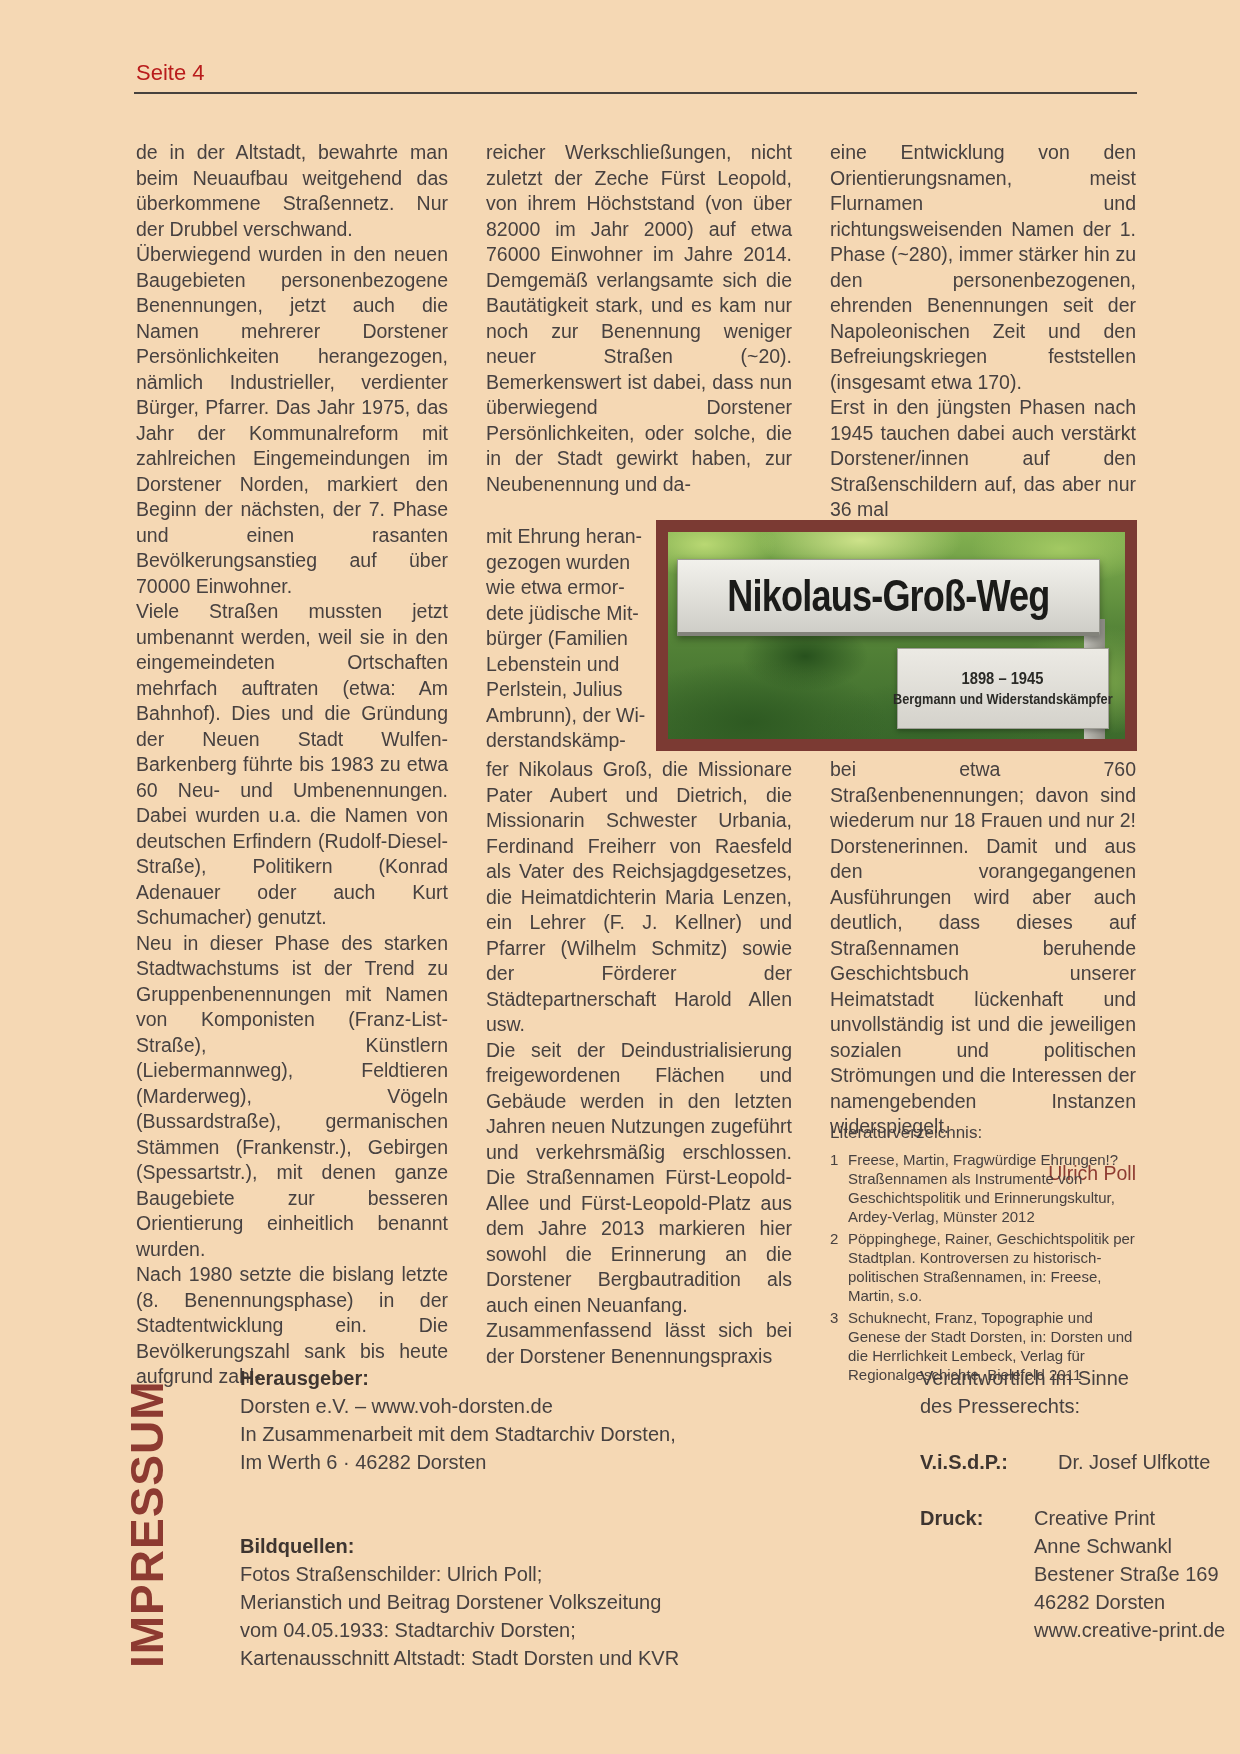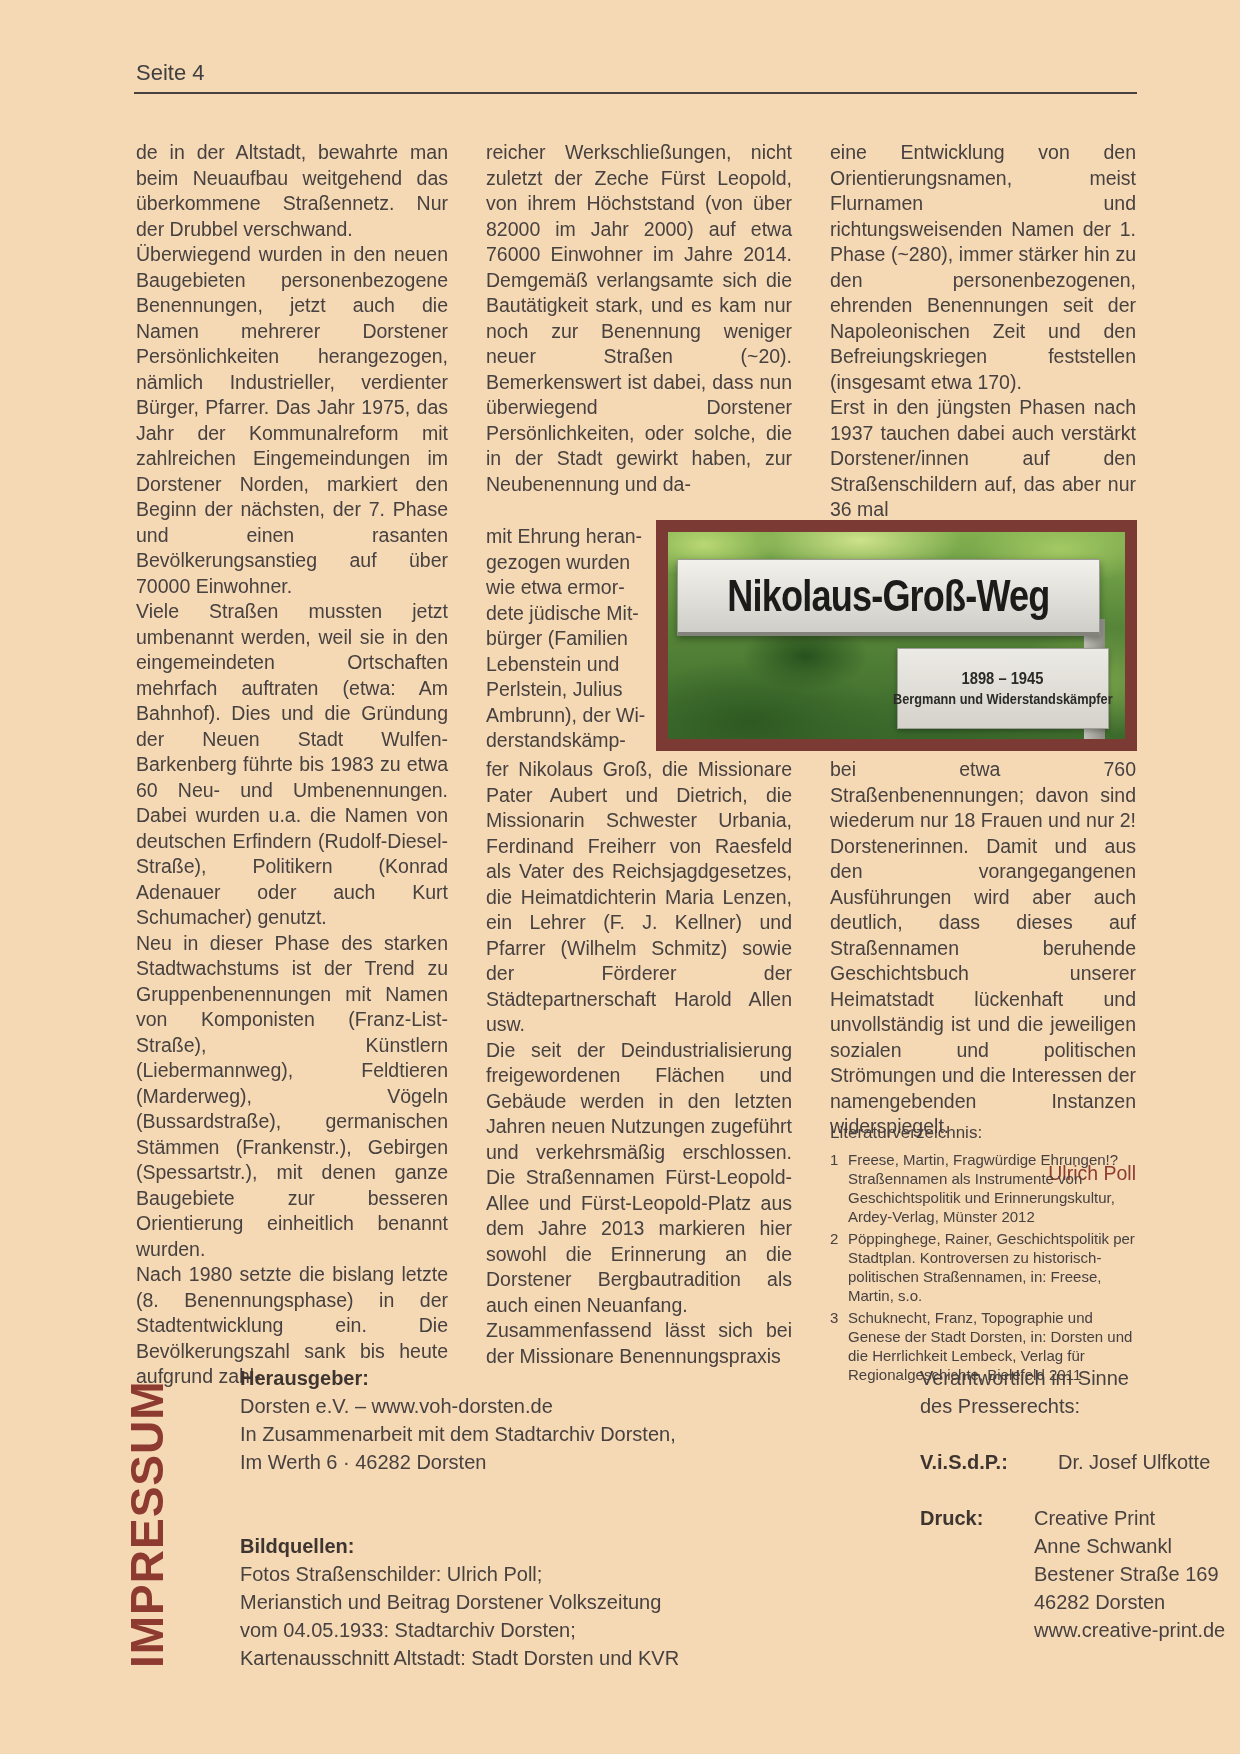--- a/index.html
+++ b/index.html
@@ -1,21 +1,21 @@
 <!DOCTYPE html>
 <html lang="de"><head>
 <meta charset="utf-8">
 <style>
   html,body{margin:0;padding:0;background:#e8e0d0;}
   .page{
     position:relative;width:1240px;height:1754px;margin:0 auto;
     background:#f5d8b4;overflow:hidden;
     font-family:"Liberation Sans",sans-serif;color:#474140;
   }
-  .page-label{position:absolute;left:136px;top:60px;font-size:22px;color:#404040;}
+  .page-label{position:absolute;left:136px;top:60px;font-size:22px;color:#b91c1c;}
   .rule{position:absolute;left:134px;top:92px;width:1003px;height:2px;background:#46413d;}
 
   .col{position:absolute;width:306px;font-size:19.5px;line-height:25.5px;text-align:justify;}
   .col p{margin:0;hyphens:auto;overflow-wrap:break-word;}
   .gap{margin-top:25px;}
   .gap-sm{margin-top:11px;}
 
   .col1{left:136px;top:140px;width:312px;}
   .col2a{left:486px;top:140px;}
   .col2wrap{left:486px;top:524px;width:162px;font-size:19.5px;line-height:25.5px;position:absolute;}
@@ -105,26 +105,26 @@
     <div class="wrap-line">bürger (Familien</div>
     <div class="wrap-line">Lebenstein und</div>
     <div class="wrap-line">Perlstein, Julius</div>
     <div class="wrap-line">Ambrunn), der Wi-</div>
     <div class="wrap-line">derstandskämp-</div>
   </div>
 
   <div class="col col2b">
     <p>fer Nikolaus Groß, die Missionare Pater Aubert und Dietrich, die Missionarin Schwester Urbania, Ferdinand Freiherr von Raesfeld als Vater des Reichsjagdgesetzes, die Heimatdichterin Maria Lenzen, ein Lehrer (F. J. Kellner) und Pfarrer (Wilhelm Schmitz) sowie der Förderer der Städtepartnerschaft Harold Allen usw.</p>
     <p class="gap-sm">Die seit der Deindustrialisierung freigewordenen Flächen und Gebäude werden in den letzten Jahren neuen Nutzungen zugeführt und verkehrsmäßig erschlossen. Die Straßennamen Fürst-Leopold-Allee und Fürst-Leopold-Platz aus dem Jahre 2013 markieren hier sowohl die Erinnerung an die Dorstener Bergbautradition als auch einen Neuanfang.</p>
-    <p class="gap-sm">Zusammenfassend lässt sich bei der Missionare Benennungspraxis</p>
+    <p class="gap-sm">Zusammenfassend lässt sich bei der Dorstener Benennungspraxis</p>
   </div>
 
   <div class="col col3a">
     <p>eine Entwicklung von den Orientierungsnamen, meist Flurnamen und richtungsweisenden Namen der 1. Phase (~280), immer stärker hin zu den personenbezogenen, ehrenden Benennungen seit der Napoleonischen Zeit und den Befreiungskriegen feststellen (insgesamt etwa 170).</p>
-    <p>Erst in den jüngsten Phasen nach 1937 tauchen dabei auch verstärkt Dorstener/innen auf den Straßenschildern auf, das aber nur 36 mal</p>
+    <p>Erst in den jüngsten Phasen nach 1945 tauchen dabei auch verstärkt Dorstener/innen auf den Straßenschildern auf, das aber nur 36 mal</p>
   </div>
 
   <div class="photo-frame">
     <div class="photo">
       <div class="sign-post"></div>
       <div class="sign-main">
         <span class="sign-main-text">Nikolaus-Groß-Weg</span>
       </div>
       <div class="sign-sub">
         <span class="sign-sub-line1">1898 – 1945</span>

